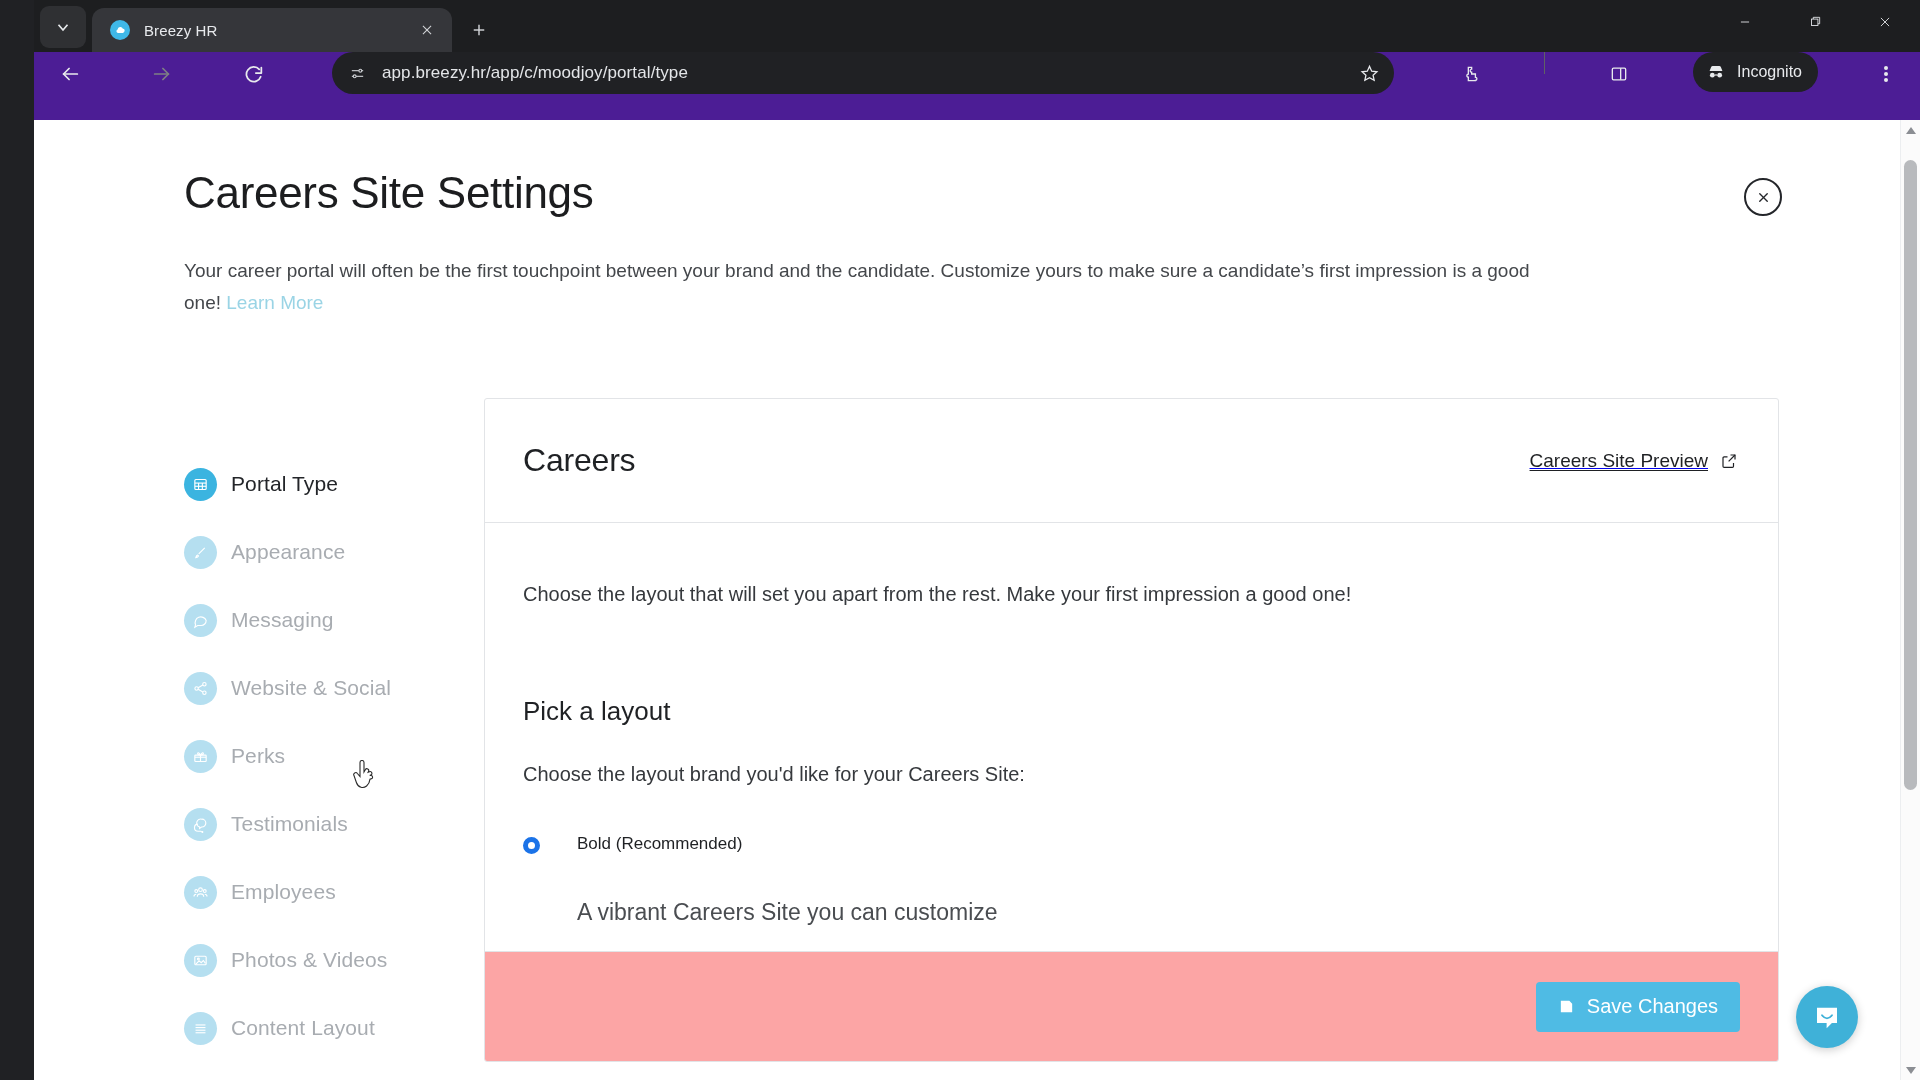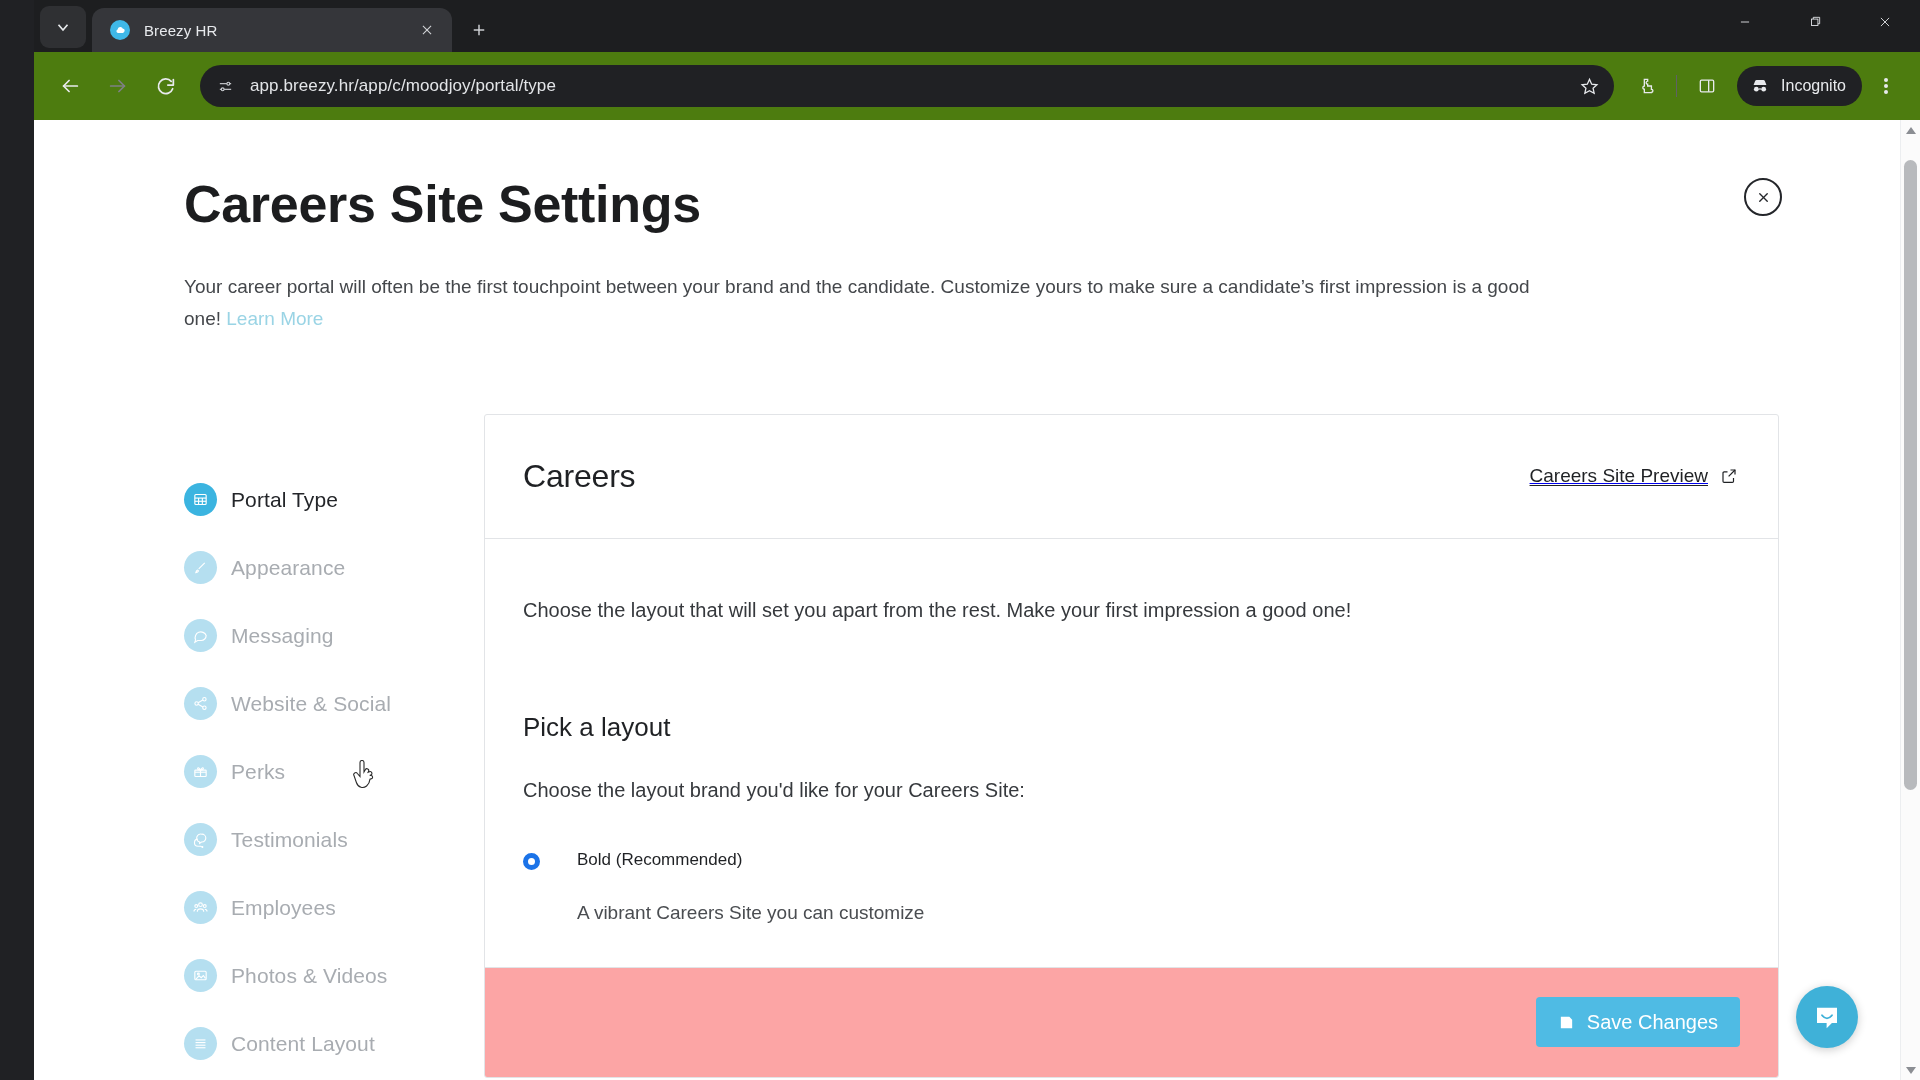--- a/index.html
+++ b/index.html
@@ -40,21 +40,21 @@
   .tab-close { width: 26px; height: 26px; display:flex; align-items:center; justify-content:center; border-radius:50%; }
   .tab-close svg { width:14px; height:14px; stroke:#d4d6d9; stroke-width:1.8; fill:none; }
   .new-tab { width: 34px; height: 34px; margin: 0 0 5px 10px; display:flex; align-items:center; justify-content:center; border-radius:50%; }
   .new-tab svg { width:18px; height:18px; stroke:#d4d6d9; stroke-width:1.9; fill:none; }
 
   .win-ctrls { position:absolute; right:0; top:0; height:44px; display:flex; }
   .win-btn { width: 70px; height: 44px; display:flex; align-items:center; justify-content:center; }
   .win-btn svg { width:14px; height:14px; stroke:#e8eaed; stroke-width:1.5; fill:none; }
 
   .toolbar {
-    height: 68px; background:#4d7c0f; display:flex; align-items:center; padding: 0 14px; flex: none;
+    height: 68px; background:#4c1d95; display:flex; align-items:flex-start; padding: 0 14px; flex: none; gap: 44px;
   }
   .nav-btn { width: 44px; height: 44px; border-radius:50%; display:flex; align-items:center; justify-content:center; margin-right:4px; }
   .nav-btn svg { width: 22px; height: 22px; stroke:#e8eaed; stroke-width:1.9; fill:none; stroke-linecap:round; stroke-linejoin:round; }
   .nav-btn.disabled svg { stroke:#7e8084; }
 
   .omnibox {
     flex:1; height: 42px; background:#202124; border-radius: 21px; display:flex; align-items:center;
     padding: 0 8px 0 10px; margin: 0 10px 0 8px;
   }
   .omni-icon { width:30px; height:30px; border-radius:50%; display:flex; align-items:center; justify-content:center; flex:none; }
@@ -79,22 +79,22 @@
   .viewport { flex:1; background:#fff; position:relative; overflow:hidden; display:flex; }
   .page { flex:1; position:relative; background:#fff; padding-left: 150px; padding-top: 42px; }
 
   .modal-close {
     position:absolute; right: 118px; top: 58px; width: 38px; height:38px; border-radius:50%;
     border: 2.2px solid #24262a; display:flex; align-items:center; justify-content:center; background:#fff;
   }
   .modal-close svg { width: 15px; height: 15px; stroke:#24262a; stroke-width:2.2; fill:none; stroke-linecap:round;}
 
   h1.page-title {
-    font-size: 52px; font-weight: 700; color:#1c1d1f; letter-spacing:-.3px; line-height: 1.1;
-    margin-top: 14px;
+    font-size: 44px; font-weight: 400; color:#1c1d1f; letter-spacing:-.3px; line-height: 1.1;
+    margin-top: 7px;
   }
   .page-sub {
     margin-top: 38px; font-size: 19px; color:#44474b; line-height: 1.65; max-width: 1380px;
   }
   .page-sub a { color:#9ad4e5; text-decoration: none; }
 
   .layout-wrap { display:flex; margin-top: 80px; }
 
   
   .side-nav { width: 300px; flex:none; padding-top: 52px; }
@@ -129,21 +129,21 @@
 
   .opts { display:flex; margin-top: 48px; }
   .opt { width: 50%; display:flex; align-items:flex-start; }
   .radio {
     width: 17px; height: 17px; border-radius:50%; border:1.5px solid #7a7d82; flex:none;
     margin-top: 3px; margin-right: 37px; background:#fff; position:relative;
   }
   .radio.checked { border: 5px solid #1b73e8; }
   .opt-texts { display:flex; flex-direction:column; }
   .opt-label { font-size: 17px; color:#1f2124; }
-  .opt-desc { font-size: 19px; color:#4a4d51; margin-top: 32px; }
+  .opt-desc { font-size: 23px; color:#4a4d51; margin-top: 45px; }
 
   .card-footer {
     position:absolute; left:0; right:0; bottom:0; height: 110px; border-top:1px solid #e2e4e7;
     display:flex; align-items:center; justify-content:flex-end; padding-right: 38px; background:#fca5a5;
   }
   .save-btn {
     height: 50px; background:#4fbbe4; border:none; border-radius: 4px; color:#fff;
     font-size: 20px; display:flex; align-items:center; gap: 12px; padding: 0 22px;
     font-family:"Liberation Sans", sans-serif;
   }

